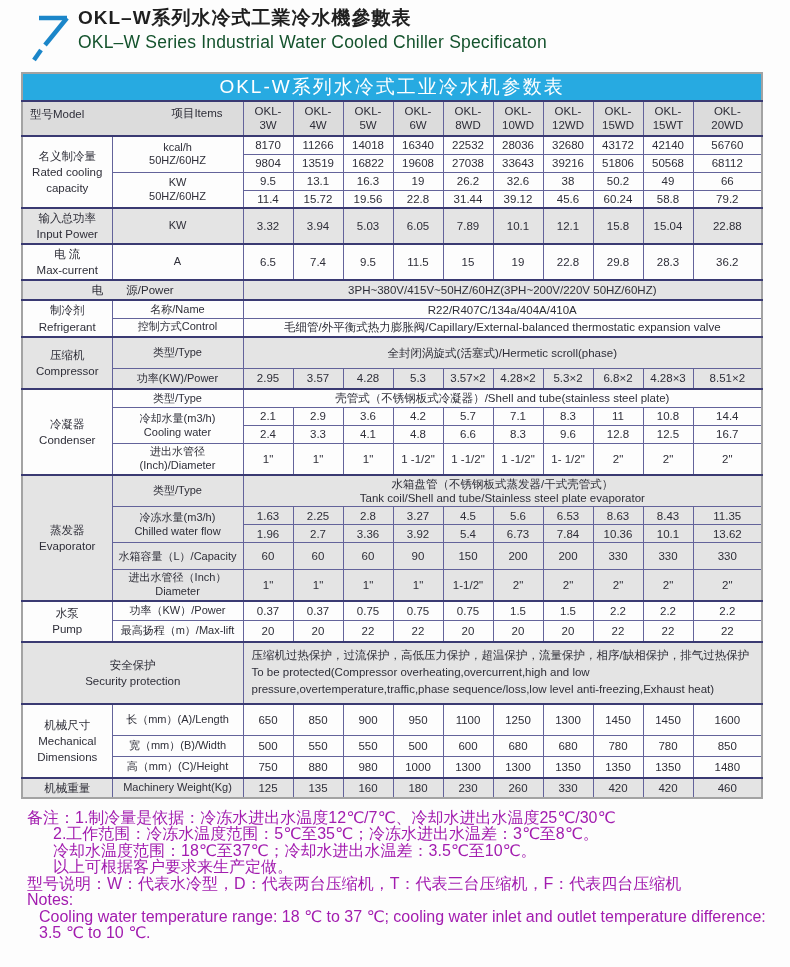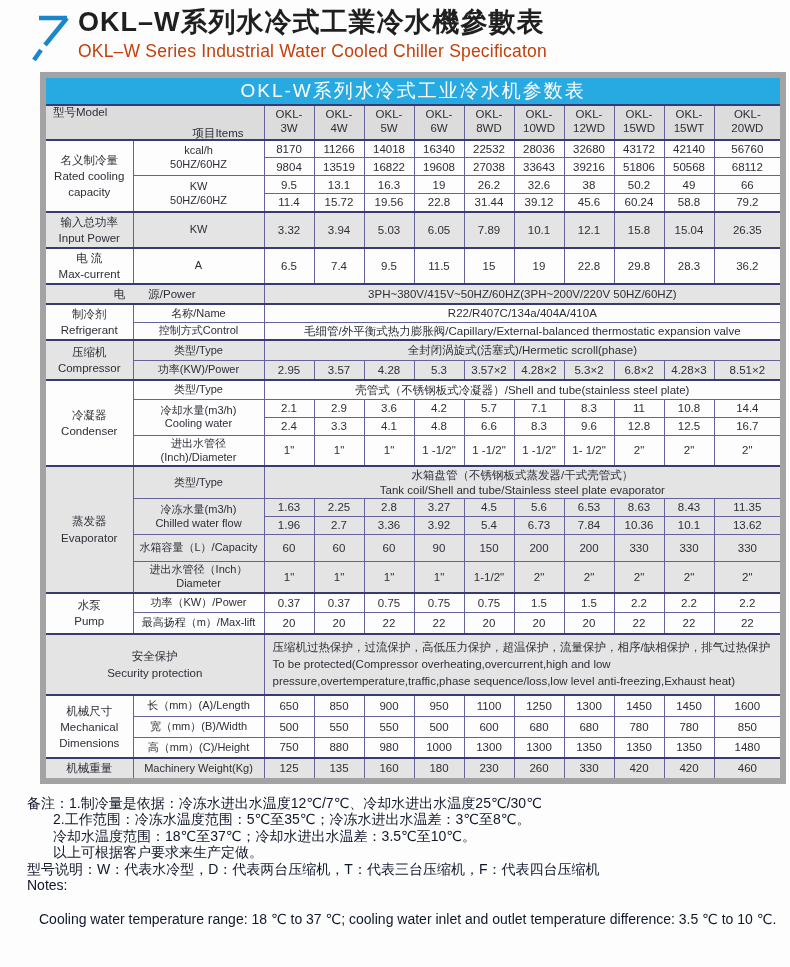--- a/index.html
+++ b/index.html
@@ -6,43 +6,43 @@
   html,body { margin:0; padding:0; }
   body {
     width: 790px; height: 967px; overflow: hidden;
     background: #fdfdfd;
     font-family: "Liberation Sans", "DejaVu Sans", sans-serif;
     color: #2e2e38;
   }
   
   .doc-header { display:flex; align-items:flex-start; padding: 8px 0 10px 26px; }
   .arrow-wrap { width: 48px; height: 54px; margin-right: 4px; flex: none; }
-  .titles h1 { margin:0; font-size: 27px; line-height: 1.1; font-weight: bold; color:#1f1f1f; letter-spacing: 1px; }
-  .titles .sub { margin-top: 3px; font-size: 17.5px; font-weight: 500; color:#c2410c; letter-spacing: 0.2px; }
+  .titles h1 { margin:0; font-size: 19px; line-height: 1.1; font-weight: bold; color:#1f1f1f; letter-spacing: 1px; }
+  .titles .sub { margin-top: 3px; font-size: 17.5px; font-weight: 500; color:#14532d; letter-spacing: 0.2px; }
   
-  table { border-collapse: collapse; table-layout: fixed; width: 740px; margin-left: 40px; border: 6px solid #a3a3a3; }
+  table { border-collapse: collapse; table-layout: fixed; width: 740px; margin-left: 21px; border: 2px solid #a3a3a3; }
   td { border: 1px solid #63639a; text-align: center; vertical-align: middle;
        font-size: 11.5px; line-height: 1.25; padding: 1px 2px; color: #2e2e38; overflow: hidden; }
   tr.g-top > td { border-top: 2px solid #3a3a72; }
   td.ttl { background: #27aae1; color:#fff; font-size: 19px; height: 28px; letter-spacing: 2px; font-weight: 500; }
   tr.hdr td { background: #dcdcdc; height: 35px; font-size: 11.5px; line-height: 1.2; }
   td.corner { position: relative; padding: 0;
     background-image: linear-gradient(to bottom right, rgba(0,0,0,0) calc(50% - 1px), #63639a calc(50% - 1px), #63639a calc(50% + 0px), rgba(0,0,0,0) calc(50% + 0px)); }
-  td.corner .cm { position:absolute; left:7px; bottom:19px; }
-  td.corner .ci { position:absolute; right:20px; top:21px; }
+  td.corner .cm { position:absolute; left:7px; bottom:13px; }
+  td.corner .ci { position:absolute; right:20px; top:5px; }
   td.g { background: #e4e4e4; }
   td.cat { font-size: 11.5px; line-height: 1.4; }
   td.lbl { font-size: 11px; line-height: 1.25; }
   td.spanL { text-align: left; padding: 4px 8px; line-height: 1.5; font-size: 11.5px; }
   
-  #notes { margin: 11px 0 0 27px; font-size: 14px; color: #0f172a; }
+  #notes { margin: 11px 0 0 27px; font-size: 16px; color: #a21caf; }
   #notes-cn div { line-height: 16.5px; }
   #notes-en div { line-height: 16.5px; }
   .ind1 { padding-left: 26px; }
-  .eind1 { padding-left: 12px; margin-top: 17px; }
+  .eind1 { padding-left: 12px; }
 </style>
 </head>
 <body>
 
 <div class="page">
 
   <div class="doc-header">
     <div class="arrow-wrap">
       <svg width="48" height="54" viewBox="0 0 48 54">
         <g stroke="#1b86c9" stroke-width="4.5" fill="none">
@@ -295,21 +295,21 @@
           <td class="val g">
             <div>12.1</div>
           </td>
           <td class="val g">
             <div>15.8</div>
           </td>
           <td class="val g">
             <div>15.04</div>
           </td>
           <td class="val g">
-            <div>26.35</div>
+            <div>22.88</div>
           </td>
         </tr>
         <tr class="g-top" style="height: 30px;">
           <td class="cat" rowspan="1">
             <div>电 流</div>
             <div>Max-current</div>
           </td>
           <td class="lbl">
             <div>A</div>
           </td>
@@ -365,21 +365,21 @@
           </td>
         </tr>
         <tr style="height: 18px;">
           <td class="lbl">
             <div>控制方式Control</div>
           </td>
           <td colspan="10">
             <div>毛细管/外平衡式热力膨胀阀/Capillary/External-balanced thermostatic expansion valve</div>
           </td>
         </tr>
-        <tr class="g-top" style="height: 20px;">
+        <tr class="g-top" style="height: 32px;">
           <td class="cat g" rowspan="2">
             <div>压缩机</div>
             <div>Compressor</div>
           </td>
           <td class="lbl g">
             <div>类型/Type</div>
           </td>
           <td class="g" colspan="10">
             <div>全封闭涡旋式(活塞式)/Hermetic scroll(phase)</div>
           </td>
@@ -765,21 +765,21 @@
           <td class="cat g" colspan="2">
             <div>安全保护</div>
             <div>Security protection</div>
           </td>
           <td class="spanL g" colspan="10">
             <div>压缩机过热保护，过流保护，高低压力保护，超温保护，流量保护，相序/缺相保护，排气过热保护</div>
             <div>To be protected(Compressor overheating,overcurrent,high and low</div>
             <div>pressure,overtemperature,traffic,phase sequence/loss,low level anti-freezing,Exhaust heat)</div>
           </td>
         </tr>
-        <tr class="g-top" style="height: 21px;">
+        <tr class="g-top" style="height: 32px;">
           <td class="cat" rowspan="3">
             <div>机械尺寸</div>
             <div>Mechanical</div>
             <div>Dimensions</div>
           </td>
           <td class="lbl">
             <div>长（mm）(A)/Length</div>
           </td>
           <td class="val">
             <div>650</div>

